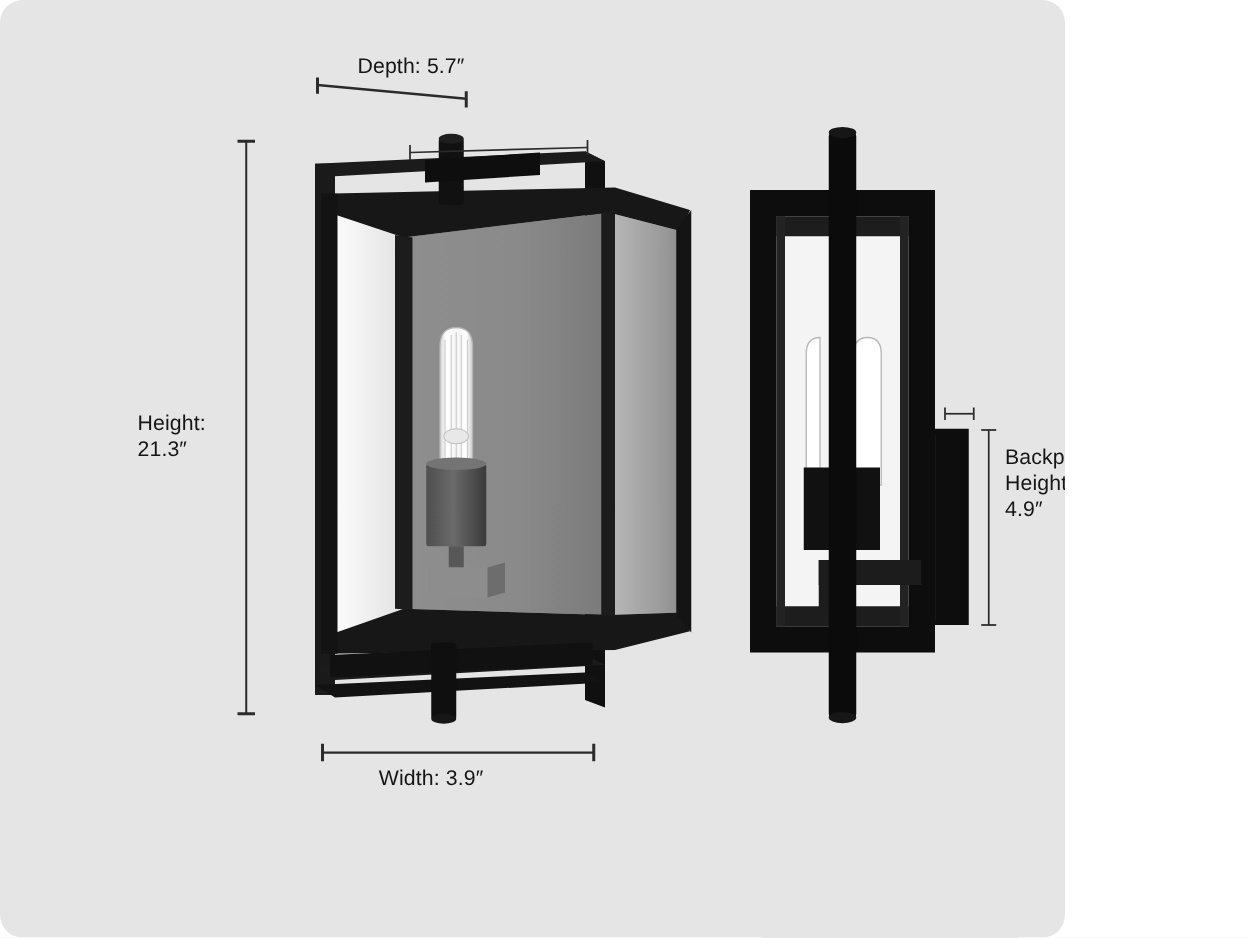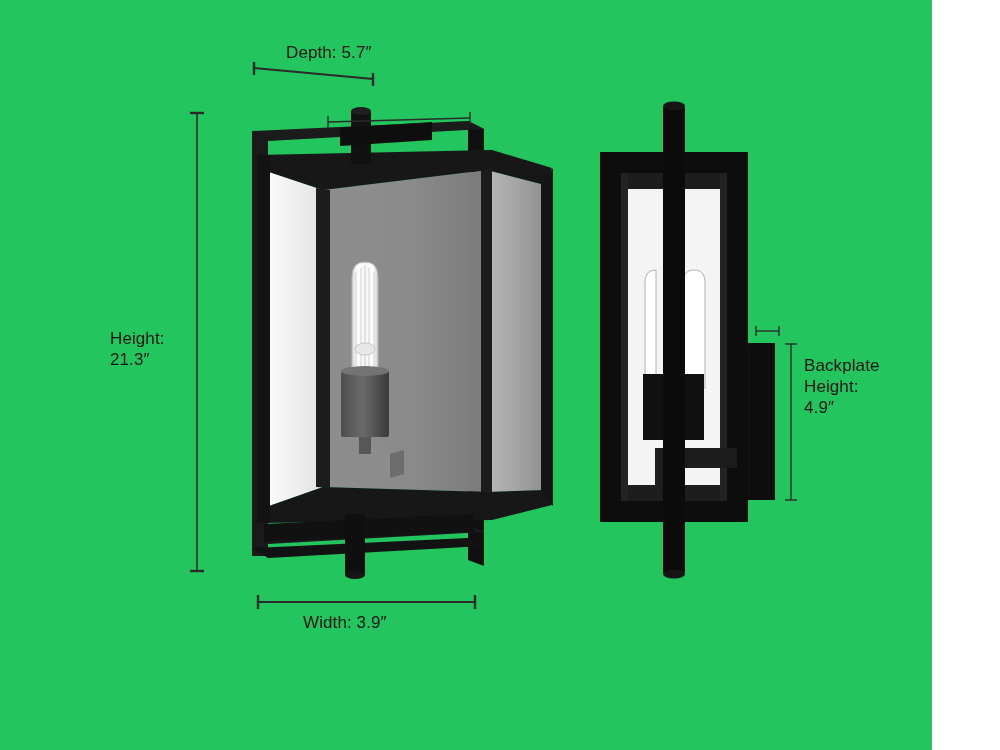--- a/index.html
+++ b/index.html
@@ -6,24 +6,25 @@
     margin: 0;
     padding: 0;
     background: #ffffff;
   }
   body {
     font-family: "Liberation Sans", sans-serif;
     color: #1a1a1a;
   }
   #stage {
     position: relative;
-    width: 932px;
+    width: 852px;
     height: 750px;
-    background: #22c55e;
+    background: #e5e5e5;
     overflow: hidden;
+    border-radius: 18px;
   }
   .dim-label {
     position: absolute;
     font-size: 17px;
     line-height: 21px;
     color: #151515;
     white-space: pre-line;
     letter-spacing: 0.1px;
   }
   #lbl-depth      { left: 286px; top: 42px; }

